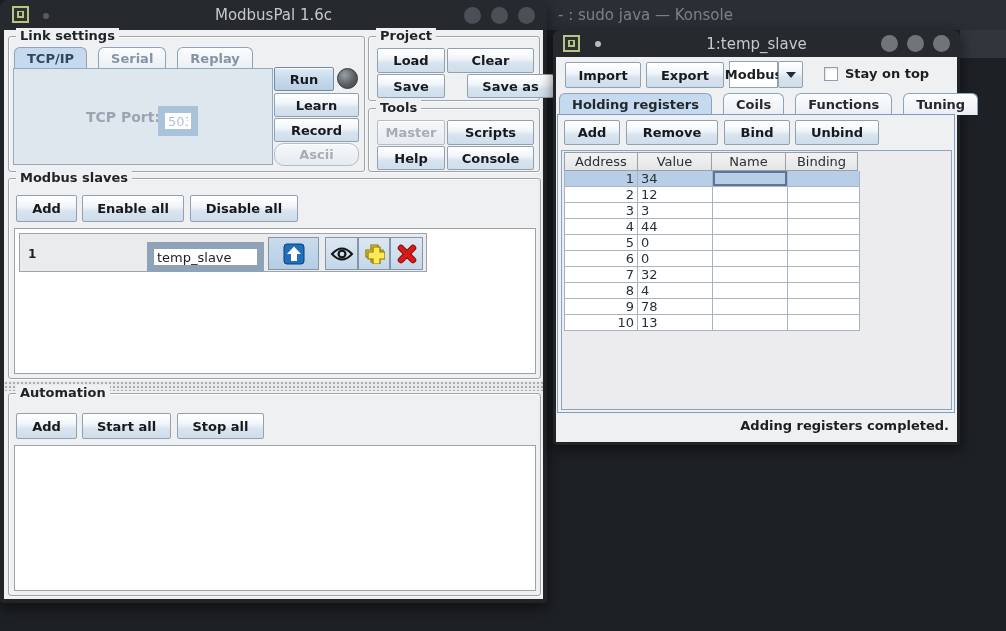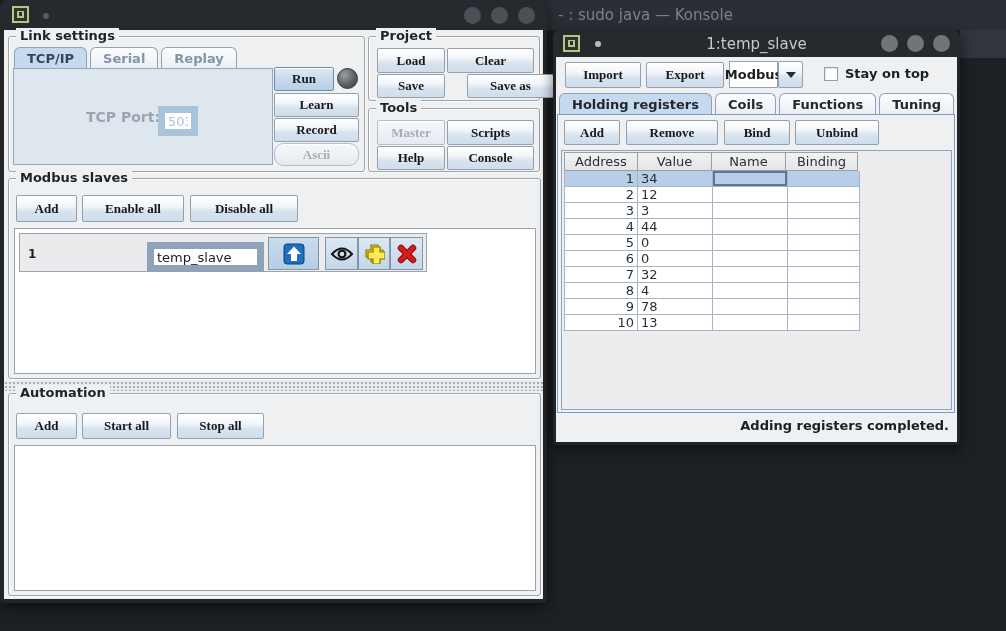--- a/index.html
+++ b/index.html
@@ -31,30 +31,30 @@
 
   
   .panelbg { background:#eef0f1; }
   .group { position:absolute; border:1px solid #9fa4a9; border-radius:3px;
     box-shadow:inset 1px 1px 0 rgba(255,255,255,.85), 1px 1px 0 rgba(255,255,255,.6); }
   .gtitle { position:absolute; top:-9px; left:7px; background:#eef0f1; padding:0 4px;
     font-size:13px; font-weight:bold; color:#1f2327; white-space:nowrap; }
   .jbtn { position:absolute; display:flex; align-items:center; justify-content:center;
     font-size:13px; font-weight:bold; color:#17191b; border:1px solid #93a0ad; border-radius:2px;
     background:linear-gradient(180deg,#ffffff 0%,#f2f6fa 40%,#d7e3ef 62%,#cfddeb 100%);
-    box-shadow:inset 0 1px 0 #fff; white-space:nowrap;font-family:Liberation Serif, serif; }
+    box-shadow:inset 0 1px 0 #fff; white-space:nowrap; }
   .jbtn.primary { background:linear-gradient(180deg,#ddeaf6 0%,#c7daec 50%,#b7cfe6 100%);
     border-color:#7289a0;text-align:right; }
   .jbtn.disabled { color:#a7adb4;
     background:linear-gradient(180deg,#f5f8fa 0%,#e6ebf1 100%); border-color:#b5bdc5; }
   .jinput { position:absolute; border:7px solid #ef4444; background:#fff;
     font-family:"DejaVu Sans","Liberation Sans",sans-serif; font-size:13px; color:#1c1f22; padding:8px 3px; }
   .tab { position:relative; display:inline-block; height:22px; line-height:21px; padding:0 12px;
     border:1px solid #8ea2b8; border-bottom:none; border-radius:6px 6px 0 0;
-    background:linear-gradient(#fcfdfe,#e9eef4); font-weight:bold; font-size:13px; margin-right:3px; }
+    background:linear-gradient(#fcfdfe,#e9eef4); font-weight:bold; font-size:13px; margin-right:11px; }
   .tab.sel { background:#c5daee; }
   .dimtab { color:#8494a6; }
   .darktab { color:#24282c; }
   .seltab-left { color:#33475c; }
 
   
   .iconbtn { position:absolute; display:flex; align-items:center; justify-content:center;
     border:1px solid #8595a6; background:linear-gradient(180deg,#dce8f3,#c3d7ea); }
 
   
@@ -91,20 +91,21 @@
   <span>- : sudo java — Konsole</span>
 </div>
 <div class="abs" id="konsole-band"></div>
 
 <div class="win abs" style="left:0; top:0; width:547px; height:603px;">
   <div class="titlebar" style="height:30px;">
     <div class="appicon" style="left:12px; top:6px;">
         <div class="appicon-glyph"></div>
       </div>
     <div class="tb-dot" style="left:43px; top:13px;"></div>
+    <div class="tb-title">ModbusPal 1.6c</div>
     <span class="tb-c" style="right:66px; top:7px; width:17px; height:17px; background:#4b5056;"></span>
     <span class="tb-c" style="right:39px; top:7px; width:17px; height:17px; background:#4b5056;"></span>
     <span class="tb-c" style="right:12px; top:7px; width:17px; height:17px; background:#4b5056;"></span>
   </div>
 
   <div class="abs panelbg" style="left:4px; top:30px; width:539px; height:569px;">
 
     <div class="group" style="left:4px; top:6px; width:357px; height:136px;">
       <span class="gtitle">Link settings</span>
       <div class="abs" style="left:5px; top:10px; white-space:nowrap;">

